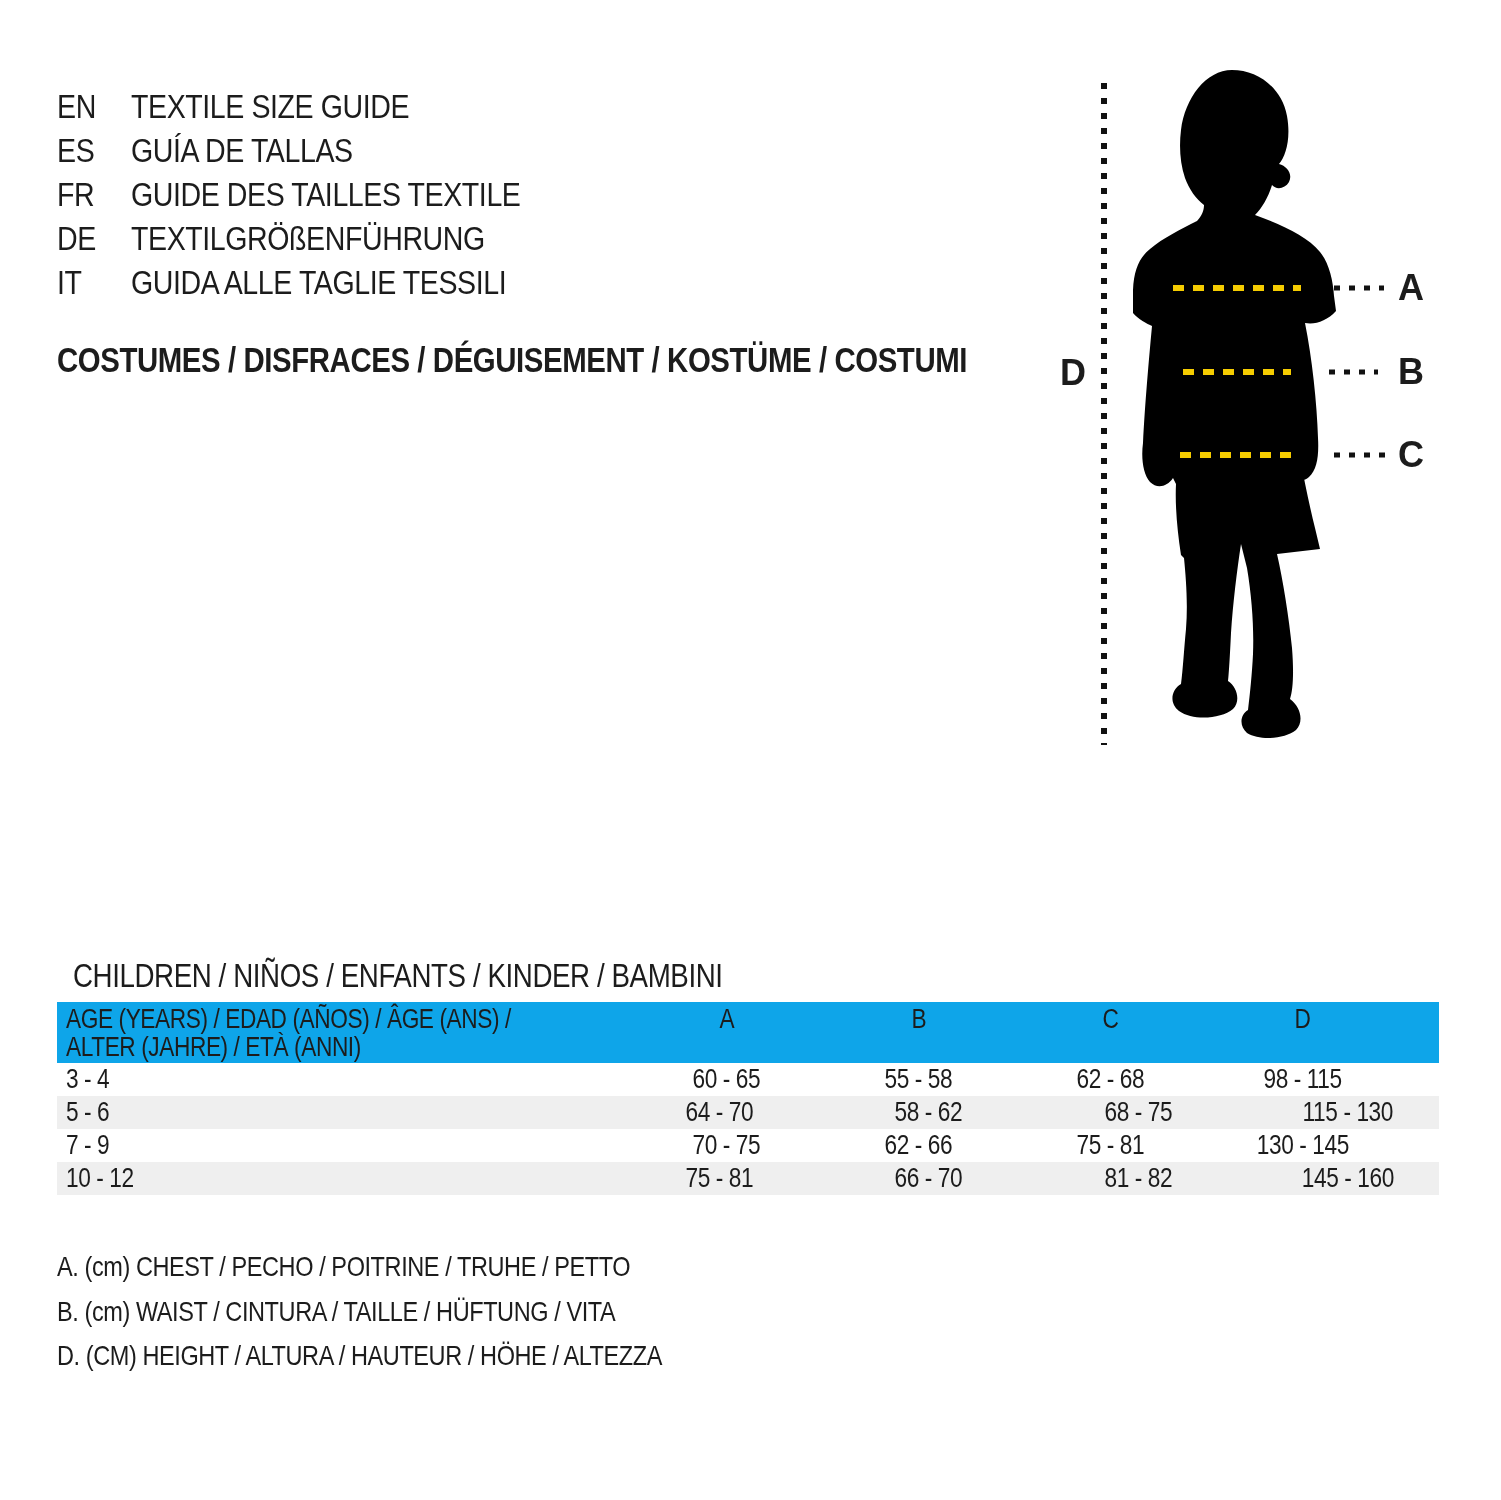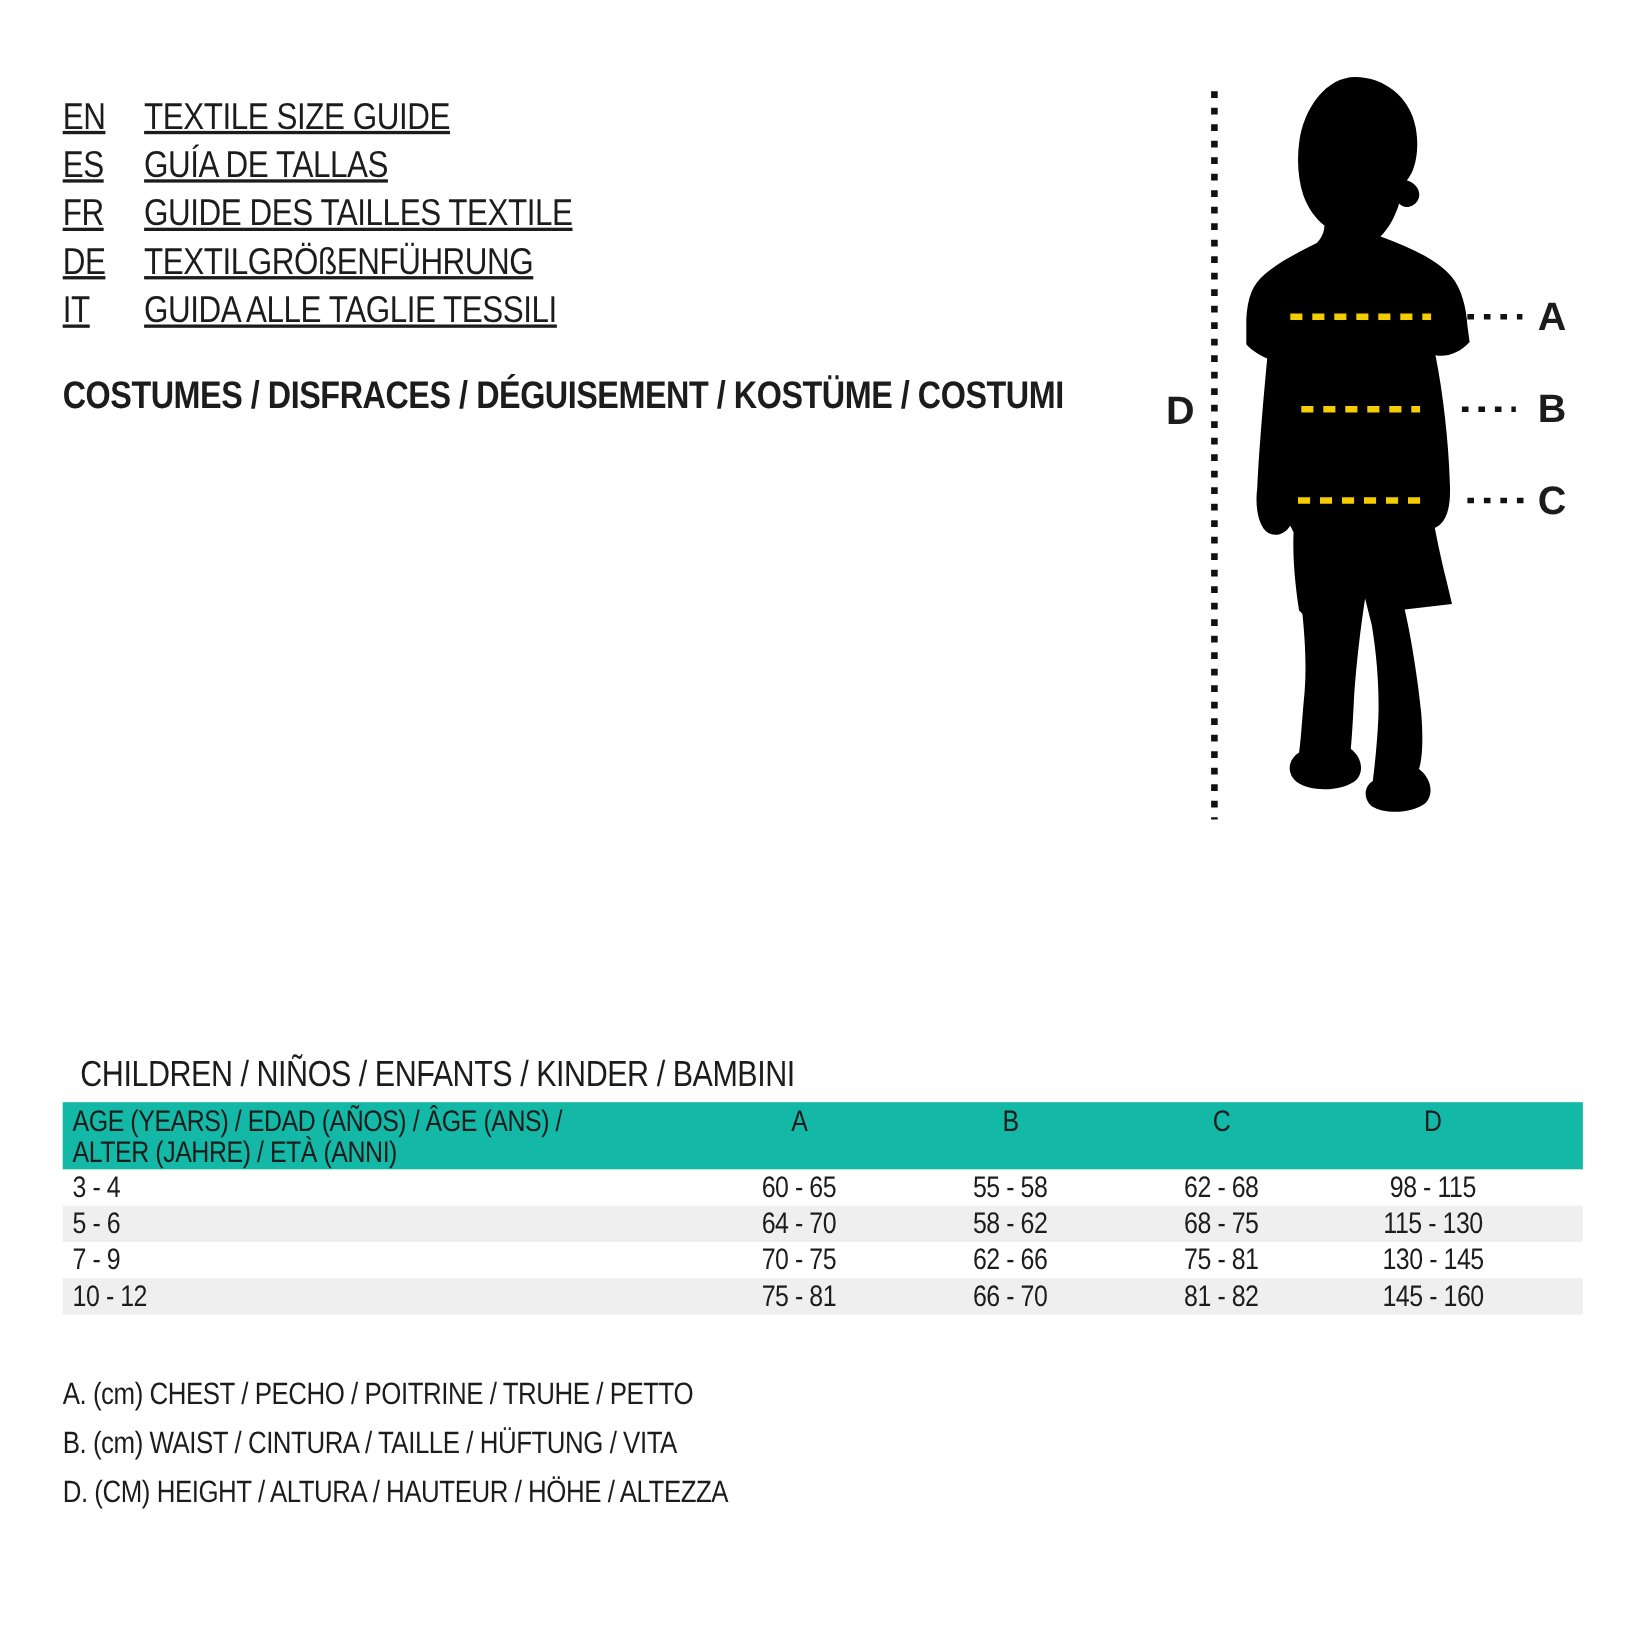--- a/index.html
+++ b/index.html
@@ -20,43 +20,43 @@
   }
   .cond-c {
     display:inline-block;
     transform:scaleX(0.84);
     transform-origin:50% 50%;
     white-space:nowrap;
     letter-spacing:-0.5px;
   }
 
   
-  .langs { position:absolute; left:57px; top:84px;text-decoration:underline; }
+  .langs { position:absolute; left:57px; top:84px; }
   .lang-row { display:grid; grid-template-columns:74px auto; height:44px; line-height:44px; font-size:34px; }
 
   
   .costumes {
     position:absolute; left:57px; top:338px;
     font-size:35px; font-weight:700; line-height:44px; margin:0;
   }
 
   
   .figure { position:absolute; left:1046px; top:58px; width:432px; height:700px; }
 
   
   .children {
     position:absolute; left:57px; top:938px;
     font-size:33px; font-weight:400; line-height:44px; margin:16px;
   }
 
   
   .table { position:absolute; left:57px; top:1002px; width:1382px; font-size:27px; }
   .t-row { display:flex; align-items:center; height:33px; }
-  .t-row.head { height:61px; background:#14b8a6; align-items:flex-start; }
-  .t-row.alt { background:#efefef; }
+  .t-row.head { height:61px; background:#0ea5e9; align-items:flex-start; }
+  .t-row.alt { background:#efefef;gap:28px; }
   .c-label { width:41.5%; text-align:left; padding-left:9px; box-sizing:border-box; }
   .c-val { width:13.9%; text-align:center; }
   .head .c-label { line-height:28px; padding-top:3px; }
   .head .c-val { line-height:28px; padding-top:3px; }
 
   
   .legend { position:absolute; left:57px; top:1245px; }
   .legend-item { height:44.5px; line-height:44.5px; font-size:28px;text-decoration:underline; }
 </style>
 </head>

